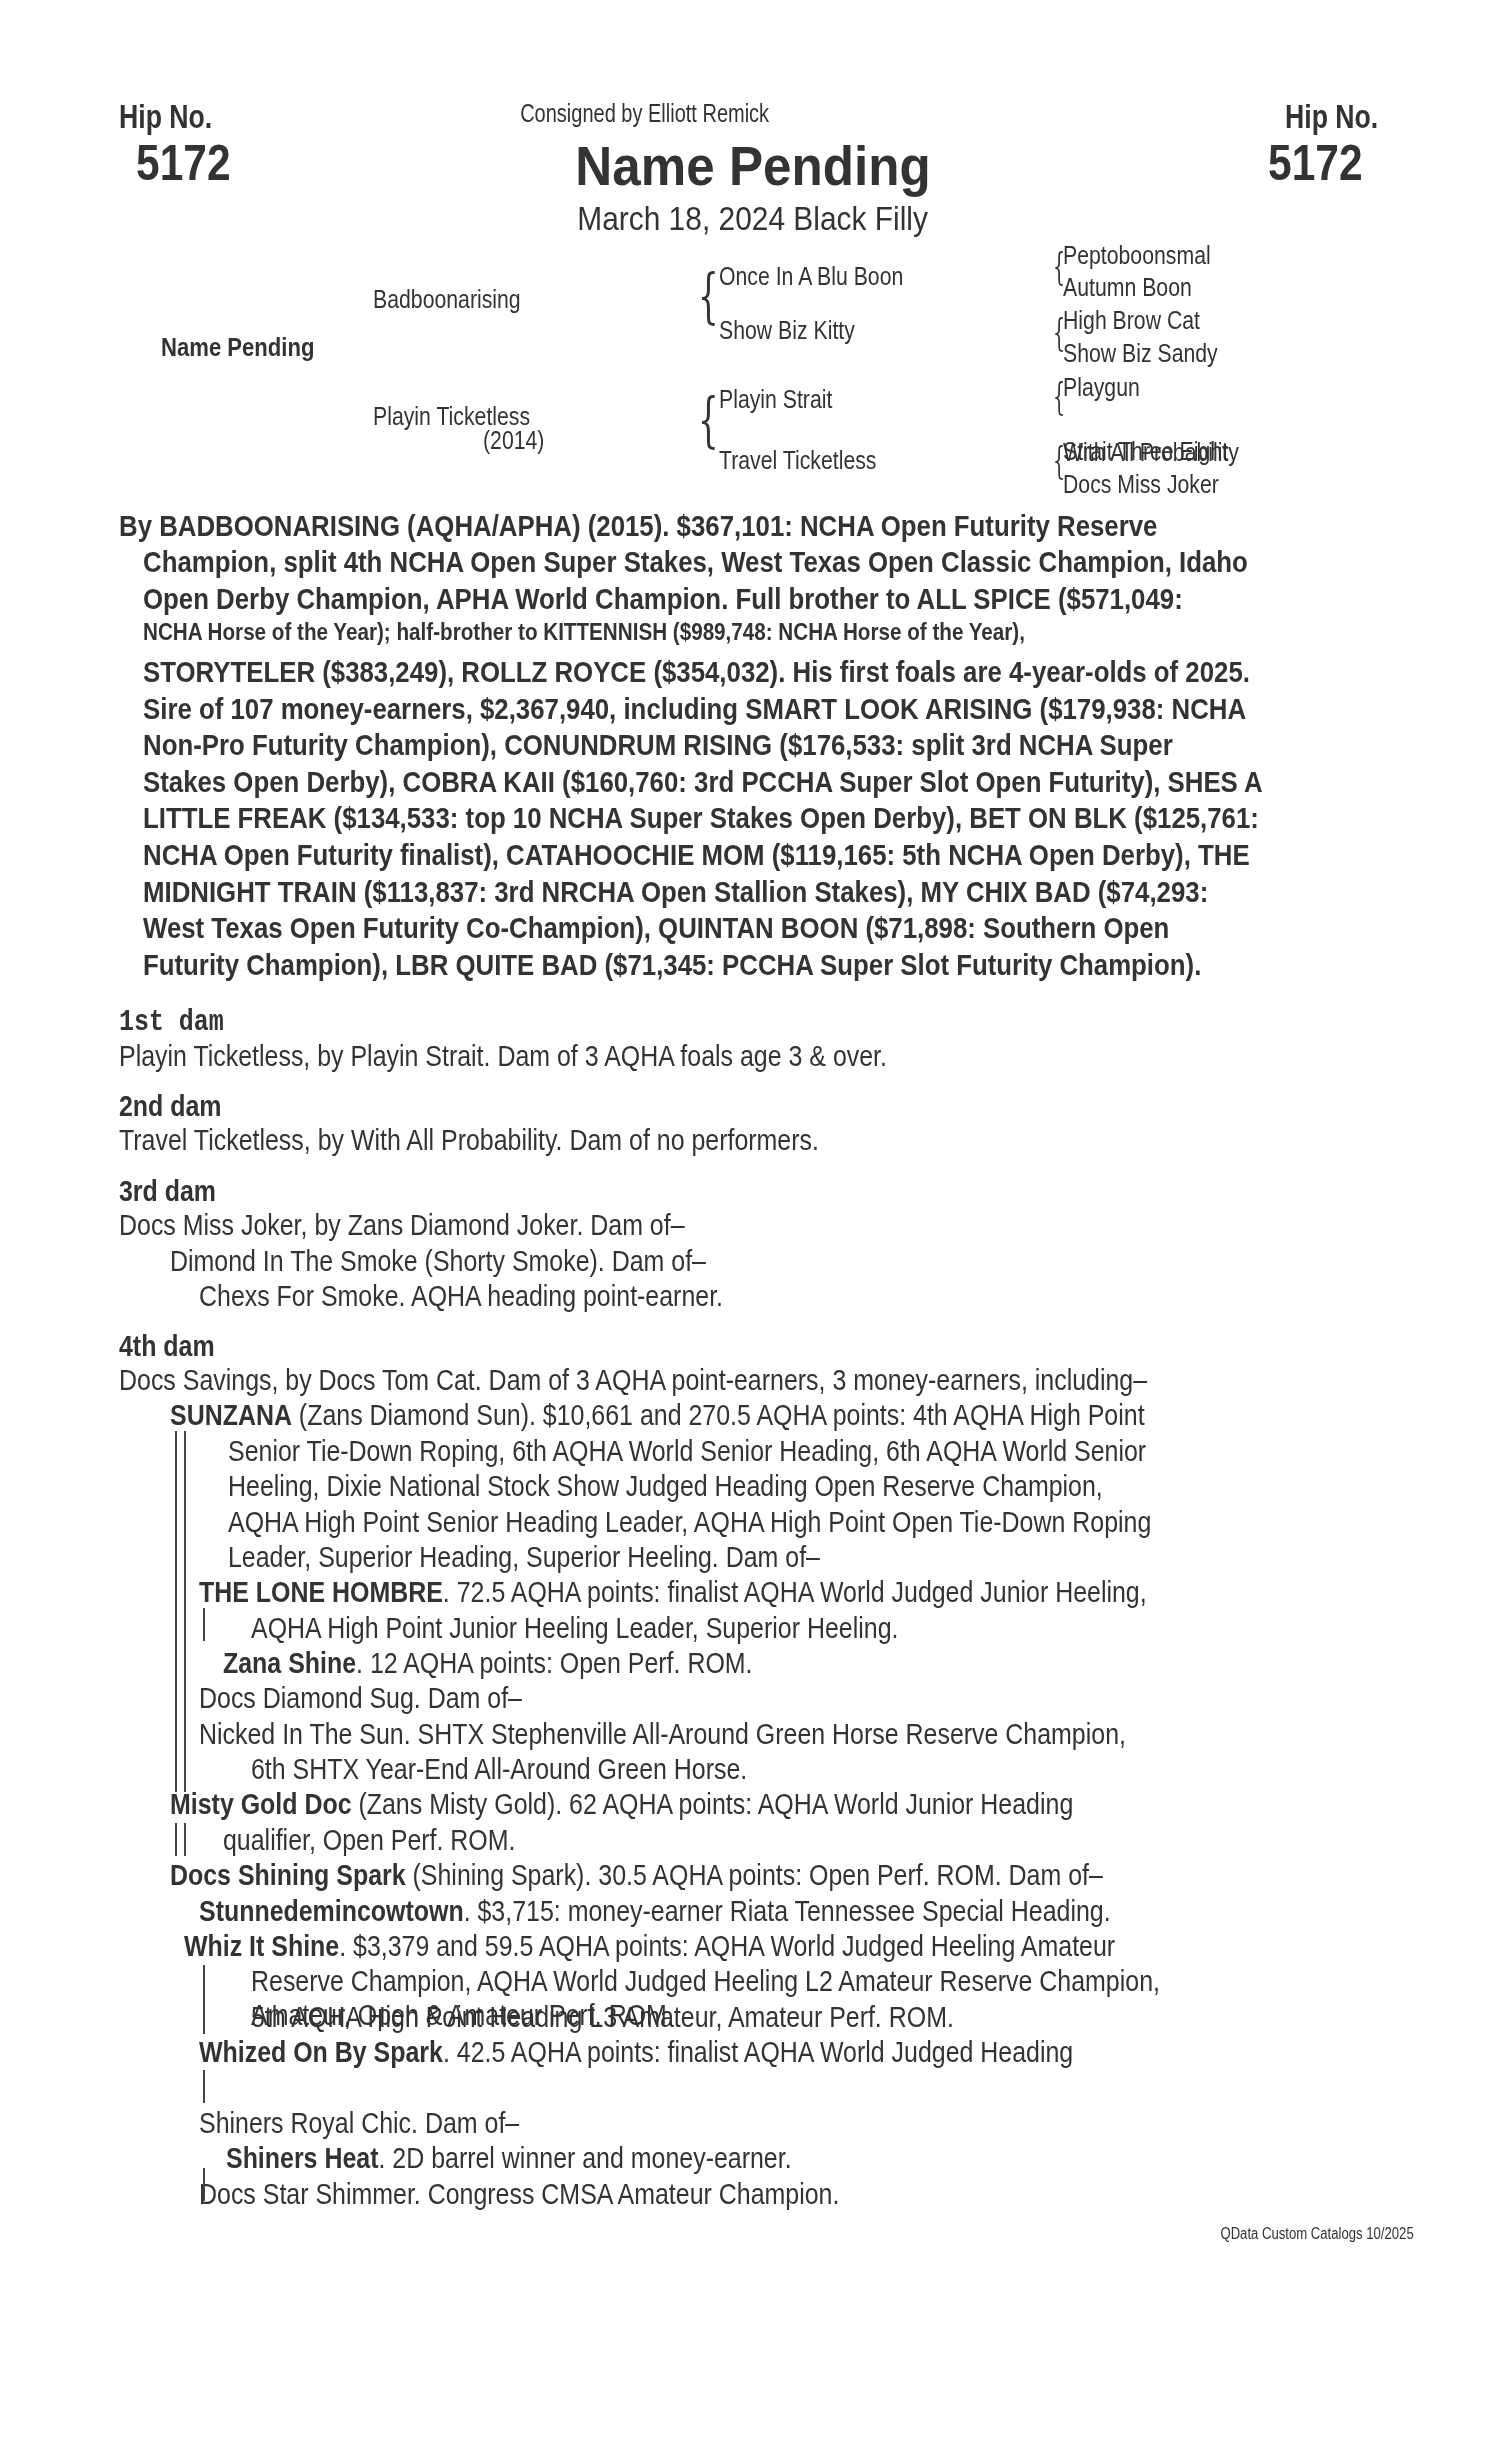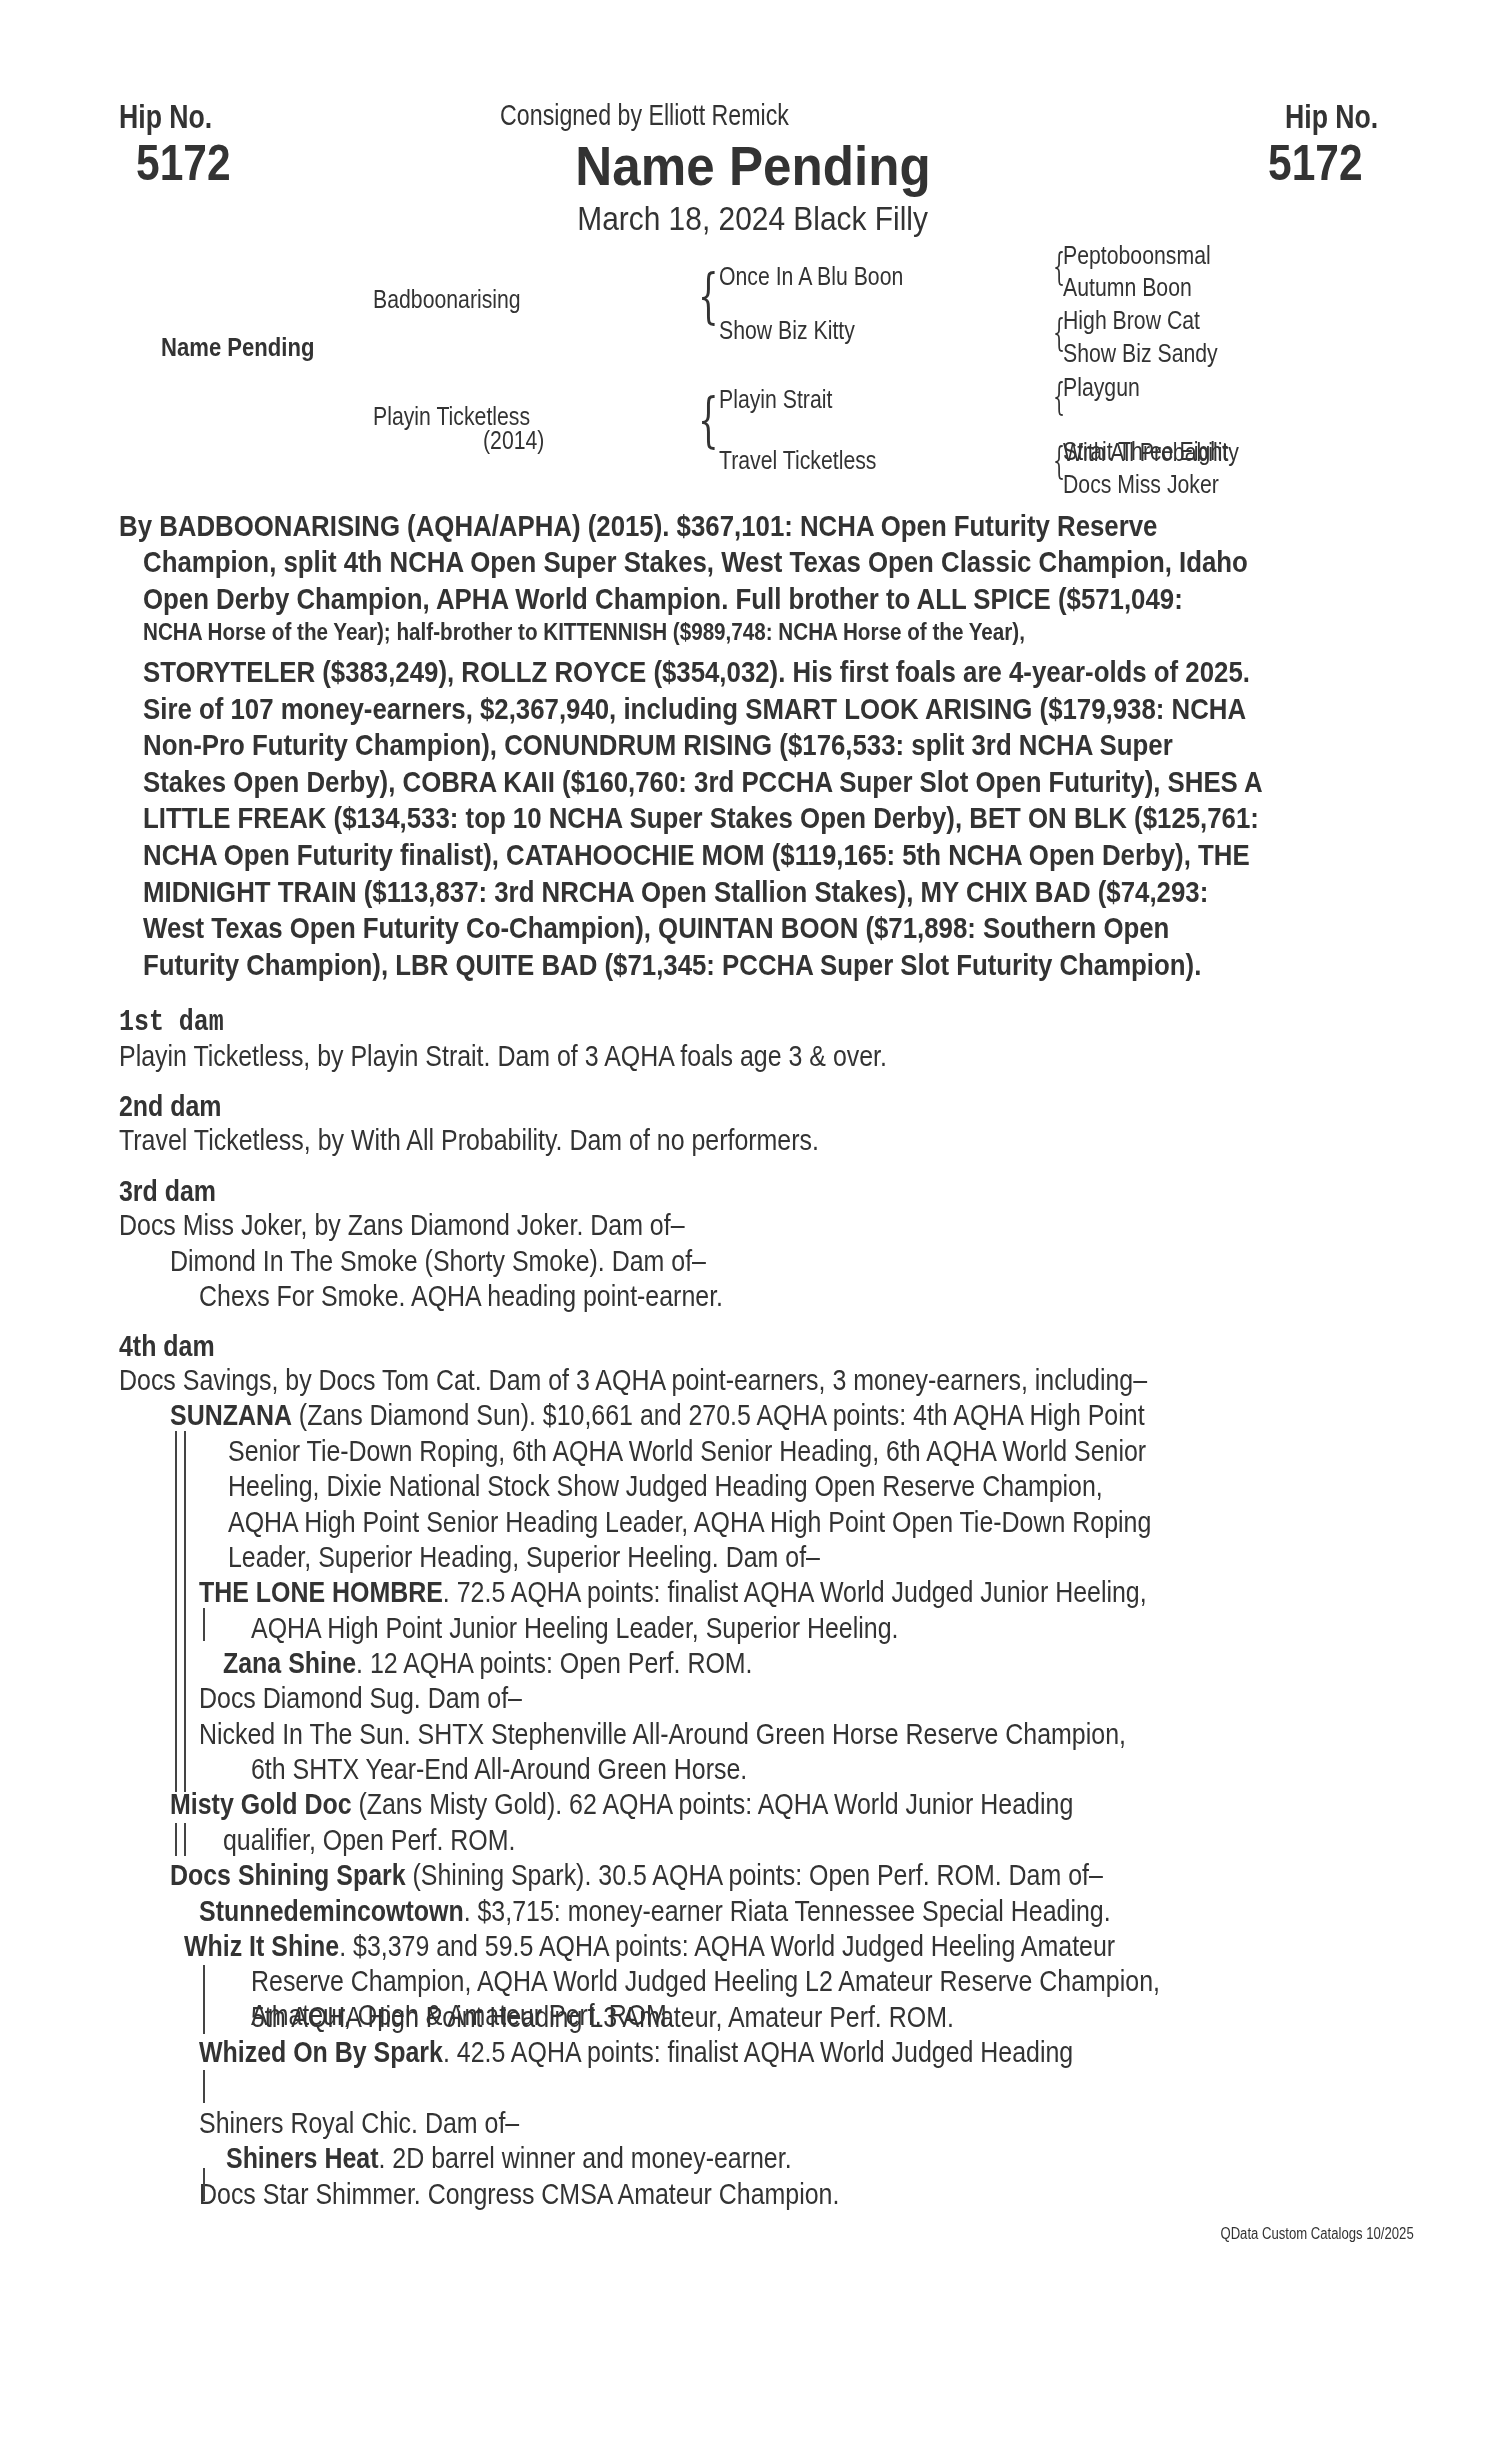--- a/index.html
+++ b/index.html
@@ -3,21 +3,21 @@
 <meta charset="utf-8">
 <style>
   html, body { margin:0; padding:0; background:#ffffff; }
   body { width:1506px; height:2438px; position:relative; overflow:hidden; color:#333333;
          font-family:"Liberation Sans", sans-serif; }
   .abs { position:absolute; white-space:nowrap; }
 
   
   .hip-label { font-size:32.5px; font-weight:bold; transform:scaleX(0.82); transform-origin:left top; }
   .hip-num { font-size:50px; font-weight:bold; transform:scaleX(0.85); transform-origin:left top; }
-  #consigned { left:0; width:1290px; top:99px; text-align:center; font-size:29px; }
+  #consigned { left:0; width:1290px; top:99px; text-align:center; font-size:25px; }
   #consigned span { display:inline-block; transform:scaleX(0.8); }
   #horse-name { left:0; width:1506px; top:134px; text-align:center; font-size:55px; font-weight:bold; }
   #horse-name span { display:inline-block; transform:scaleX(0.93); }
   #foal-desc { left:0; width:1506px; top:201px; text-align:center; font-size:32.5px; }
   #foal-desc span { display:inline-block; transform:scaleX(0.92); }
 
   
   .ped { font-size:25px; }
   .ped span { display:inline-block; transform:scaleX(0.85); transform-origin:left top; }
   .ped-subj { font-size:26px; font-weight:bold; }

